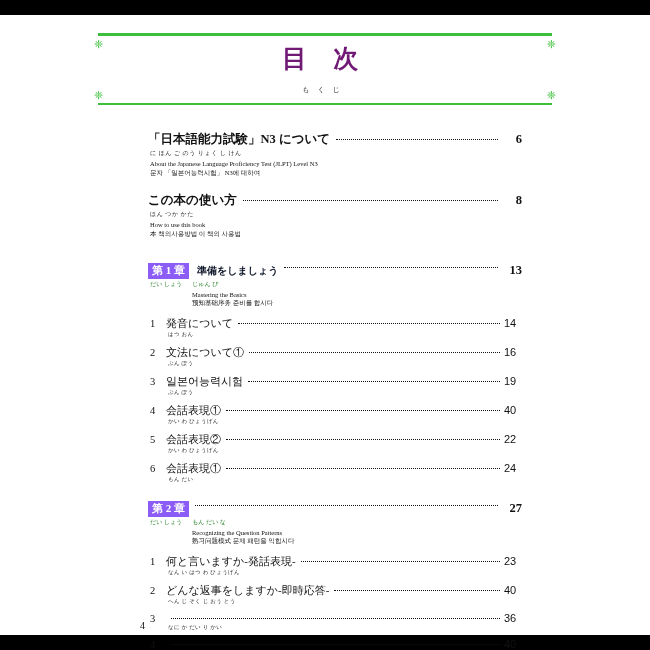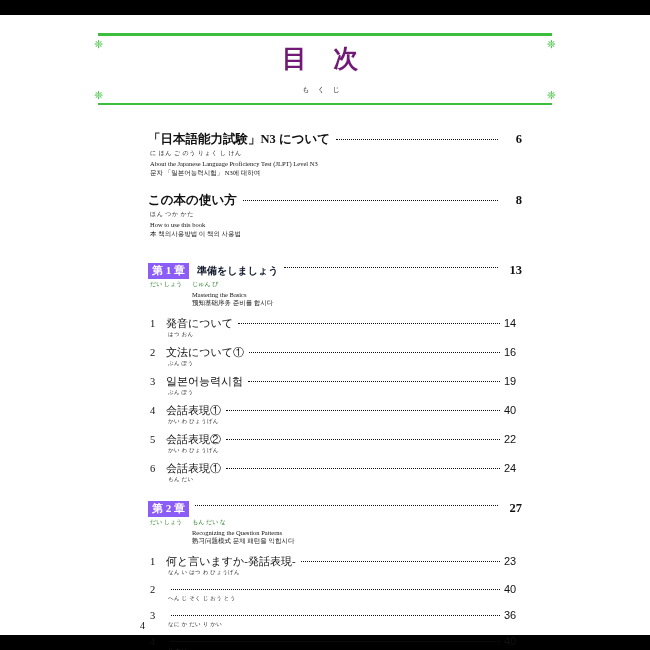--- a/index.html
+++ b/index.html
@@ -358,20 +358,21 @@
               <span class="item-num">1</span>
               <span class="item-label">何と言いますか-発話表現-</span>
               <span class="item-dots"></span>
               <span class="item-pg">23</span>
             </div>
             <div class="item-ruby">なん い      はつ わ ひょうげん</div>
           </div>
           <div class="item">
             <div class="item-line">
               <span class="item-num">2</span>
+              <span class="item-label">どんな返事をしますか-即時応答-</span>
               <span class="item-dots"></span>
               <span class="item-pg">40</span>
             </div>
             <div class="item-ruby">へん じ        そく じ おう とう</div>
           </div>
           <div class="item">
             <div class="item-line">
               <span class="item-num">3</span>
               <span class="item-dots"></span>
               <span class="item-pg">36</span>

